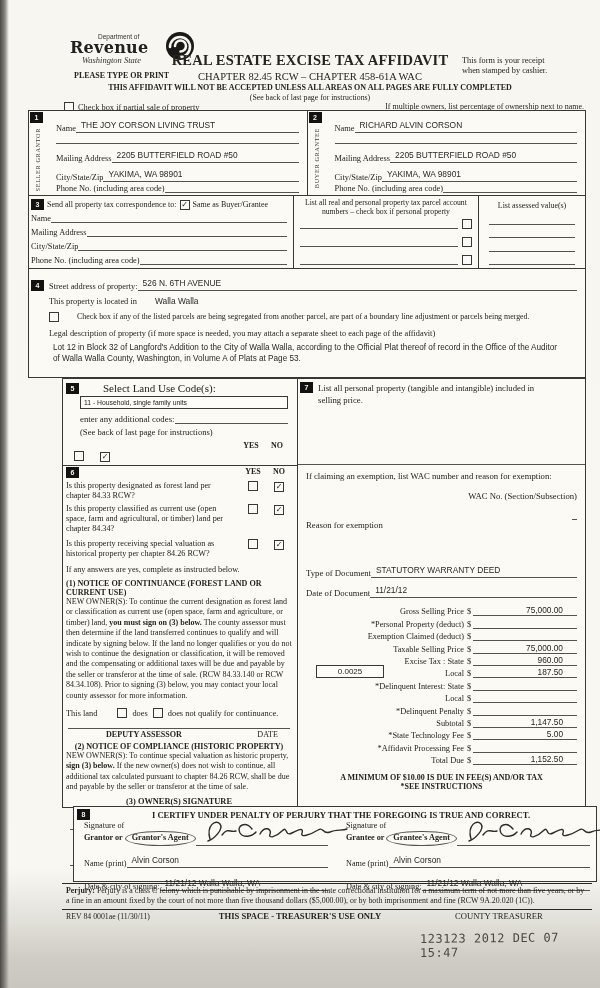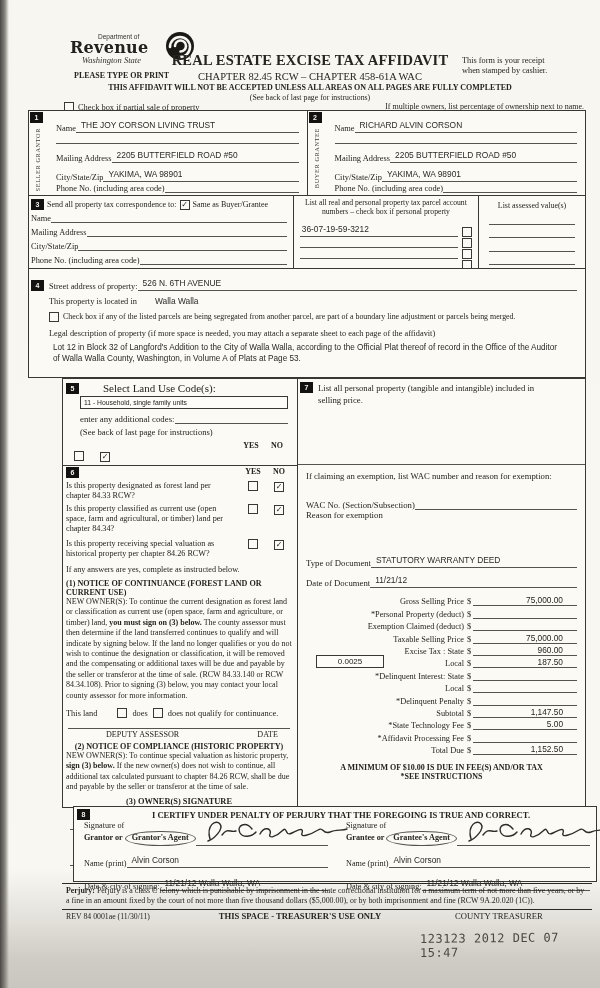--- a/index.html
+++ b/index.html
@@ -160,24 +160,20 @@
         <div class="row">
             <span class="lbl">Phone No. (including area code)</span>
             <span class="fill"></span>
           </div>
       </div>
     </div>
     <div style="width:31%;display:flex;flex-direction:column;padding:2px 6px 4px 6px;border-right:1.4px solid #3b3834;">
       <div class="ctr" style="font-size:7.7px;line-height:9px;">List all real and personal property tax parcel account numbers – check box if personal property</div>
       <div style="flex:1;display:flex;flex-direction:column;justify-content:space-between;margin-top:2px;">
         <div class="row">
-            <span class="fill"><span class="val" style="padding-left:2px;">36-07-19-59-3212</span></span>
-            <span class="cb" style="margin-left:4px;"></span>
-          </div>
-        <div class="row">
             <span class="fill"></span>
             <span class="cb" style="margin-left:4px;"></span>
           </div>
         <div class="row">
             <span class="fill"></span>
             <span class="cb" style="margin-left:4px;"></span>
           </div>
         <div class="row">
             <span class="fill"></span>
             <span class="cb" style="margin-left:4px;"></span>
@@ -198,21 +194,21 @@
   <div class="abs box" style="left:28px;top:268px;width:556px;height:108px;background:#fbfaf5;padding:0;">
     <div class="row" style="padding:3px 8px 0 2px;">
       <span class="badge" style="margin-right:5px;">4</span>
       <span class="lbl">Street address of property:</span>
       <span class="fill"><span class="val">526 N. 6TH AVENUE</span></span>
     </div>
     <div class="row" style="padding:5px 8px 0 20px;">
       <span class="lbl">This property is located in</span>
       <span class="val" style="padding-left:18px;">Walla Walla</span>
     </div>
-    <div style="display:flex;align-items:flex-start;gap:4px;padding:6px 8px 0 20px;">
+    <div style="display:flex;align-items:flex-start;gap:18px;padding:6px 8px 0 20px;">
       <span class="cb"></span>
       <span style="font-size:7.9px;line-height:9px;">Check box if any of the listed parcels are being segregated from another parcel, are part of a boundary line adjustment or parcels being merged.</span>
     </div>
     <div style="padding:7px 8px 0 20px;font-size:8.3px;">Legal description of property (if more space is needed, you may attach a separate sheet to each page of the affidavit)</div>
     <div class="sans" style="padding:5px 20px 0 24px;font-size:8.2px;line-height:10.5px;color:#2b2925;">Lot 12 in Block 32 of Langford's Addition to the City of Walla Walla, according to the Official Plat thereof of record in the Office of the Auditor of Walla Walla County, Washington, in Volume A of Plats at Page 53.</div>
   </div>
 
   <div class="abs box" style="left:62px;top:378px;width:522px;height:428px;display:flex;background:#fbfaf5;">
 
     <div style="width:234px;flex:0 0 auto;border-right:1.4px solid #3b3834;display:flex;flex-direction:column;">
@@ -268,21 +264,21 @@
         <div style="display:flex;align-items:center;gap:5px;margin-top:7px;font-size:8.4px;">
           <span>This land</span>
           <span style="width:10px;"></span>
           <span class="cb"></span>
           <span>does</span>
           <span class="cb"></span>
           <span>does not qualify for continuance.</span>
         </div>
         <div style="border-bottom:1px solid #56534d;margin:10px 2px 0 2px;"></div>
         <div style="display:flex;justify-content:space-between;font-size:8.1px;padding:1px 14px 0 40px;">
-          <span class="b" style="font-weight:normal;">DEPUTY ASSESSOR</span>
+          <span class="b" style="font-weight:bold;">DEPUTY ASSESSOR</span>
           <span>DATE</span>
         </div>
         <div class="b ctr" style="font-size:8.1px;margin-top:3px;">(2) NOTICE OF COMPLIANCE (HISTORIC PROPERTY)</div>
         <div class="para"><span>NEW OWNER(S): To continue special valuation as historic property, </span><span class="b">sign (3) below.</span><span> If the new owner(s) does not wish to continue, all additional tax calculated pursuant to chapter 84.26 RCW, shall be due and payable by the seller or transferor at the time of sale.</span></div>
         <div class="b ctr" style="font-size:8.4px;margin-top:4px;">(3)  OWNER(S) SIGNATURE</div>
         <div style="display:flex;gap:14px;margin:13px 4px 0 4px;">
           <div class="fill"></div>
           <div class="fill"></div>
         </div>
         <div class="b ctr" style="font-size:8.4px;margin-top:4px;">PRINT NAME</div>
@@ -293,21 +289,21 @@
       </div>
     </div>
 
     <div style="flex:1;display:flex;flex-direction:column;">
       <div style="height:82px;padding:3px 6px 0 2px;display:flex;align-items:flex-start;gap:5px;">
         <span class="badge">7</span>
         <span style="font-size:8.7px;line-height:12px;max-width:235px;">List all  personal property (tangible and intangible) included in selling price.</span>
       </div>
       <div style="border-top:1px solid #56534d;flex:1;padding:6px 8px 4px 8px;">
         <div style="font-size:8.7px;">If claiming an exemption, list WAC number and reason for exemption:</div>
-        <div class="row" style="margin-top:10px;">
+        <div class="row" style="margin-top:10px;flex-direction:column;">
           <span class="lbl" style="font-size:8.7px;">WAC No. (Section/Subsection)</span>
           <span class="fill"><span class="val"></span></span>
         </div>
         <div style="margin-top:0;font-size:8.7px;">Reason for exemption</div>
         <div class="row" style="margin-top:29px;">
           <span class="lbl" style="font-size:8.7px;">Type of Document</span>
           <span class="fill"><span class="val">STATUTORY WARRANTY DEED</span></span>
         </div>
         <div class="row" style="margin-top:1px;">
           <span class="lbl" style="font-size:8.7px;">Date of Document</span>

